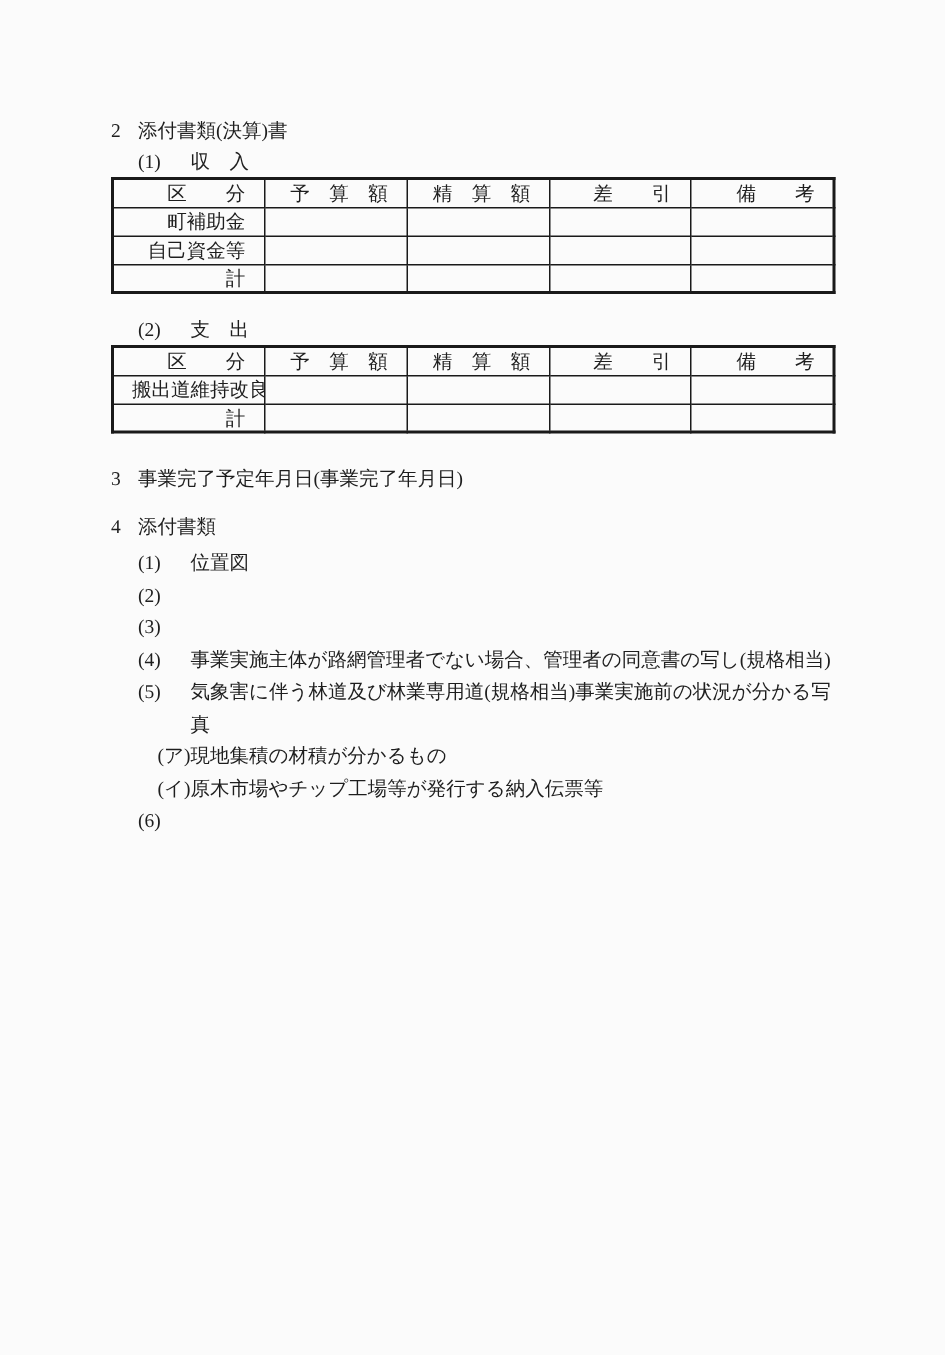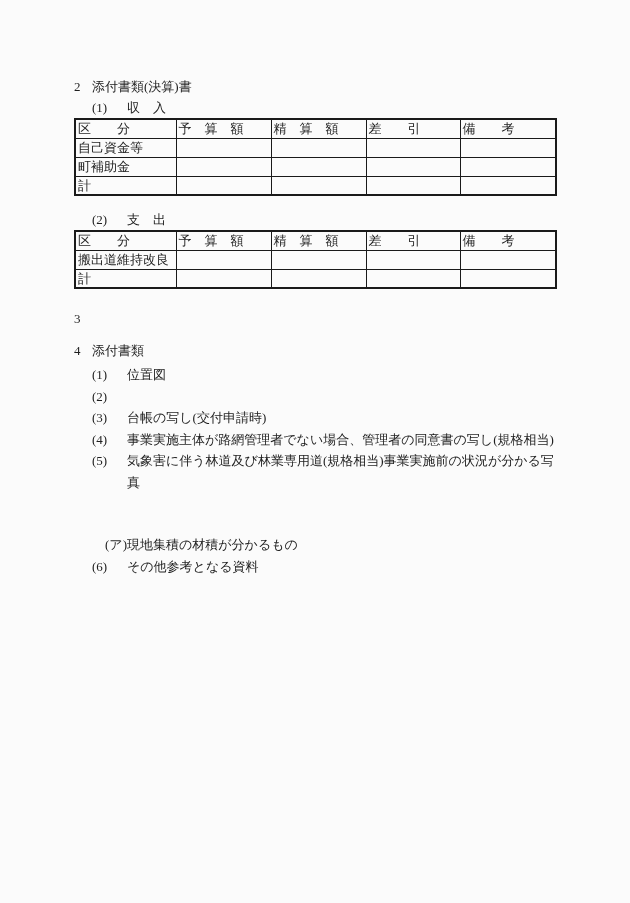--- a/index.html
+++ b/index.html
@@ -30,38 +30,38 @@
     border-collapse: collapse;
     margin-top: 3px;
     width: 481px;
     table-layout: fixed;
     border: 2px solid #1a1a1a;
   }
   table.budget-table th,
   table.budget-table td {
     border: 1px solid #1a1a1a;
     height: 19px;
-    text-align: left;
+    text-align: right;
     vertical-align: middle;
     font-weight: normal;
     font-size: 13px;
-    padding: 0 2px;
+    padding: 0 12px;
     overflow: hidden;
     white-space: nowrap;
   }
   .gap-before-sub { margin-top: 16px; }
   .sec3 { margin-top: 22px; }
   .date-line { margin-top: 8px; padding-left: 61px; }
   .date-line .dl-month { margin-left: 47px; }
   .date-line .dl-day { margin-left: 42px; }
   .sec4 { margin-top: 17px; }
   .attach-list { margin-top: 6px; }
   .attach-item { display: flex; margin-left: 18px; line-height: 21.5px; }
   .attach-item .item-num { display: inline-block; width: 35px; flex: 0 0 35px; }
-  .attach-item.sub-item { margin-left: 31px; margin-top: 41px; }
+  .attach-item.sub-item { margin-left: 31px; }
 </style>
 </head>
 <body>
 
 <div class="page">
   <div class="content">
 
     <div class="sec-heading">
       <span class="sec-num">2</span>
       <span>添付書類(決算)書</span>
@@ -84,28 +84,28 @@
         <tr>
           <th>区　　分</th>
           <th>予　算　額</th>
           <th>精　算　額</th>
           <th>差　　引</th>
           <th>備　　考</th>
         </tr>
       </thead>
       <tbody>
         <tr>
+          <td>町補助金</td>
+          <td></td>
+          <td></td>
+          <td></td>
+          <td></td>
+        </tr>
+        <tr>
           <td>自己資金等</td>
-          <td></td>
-          <td></td>
-          <td></td>
-          <td></td>
-        </tr>
-        <tr>
-          <td>町補助金</td>
           <td></td>
           <td></td>
           <td></td>
           <td></td>
         </tr>
         <tr>
           <td>計</td>
           <td></td>
           <td></td>
           <td></td>
@@ -149,50 +149,52 @@
           <td></td>
           <td></td>
           <td></td>
           <td></td>
         </tr>
       </tbody>
     </table>
 
     <div class="sec-heading sec3">
       <span class="sec-num">3</span>
+      <span>事業完了予定年月日(事業完了年月日)</span>
     </div>
 
     <div class="sec-heading sec4">
       <span class="sec-num">4</span>
       <span>添付書類</span>
     </div>
 
     <div class="attach-list">
       <div class="attach-item">
         <span class="item-num">(1)</span>
         <span>位置図</span>
       </div>
       <div class="attach-item">
         <span class="item-num">(2)</span>
       </div>
       <div class="attach-item">
         <span class="item-num">(3)</span>
-        <span>台帳の写し(交付申請時)</span>
       </div>
       <div class="attach-item">
         <span class="item-num">(4)</span>
         <span>事業実施主体が路網管理者でない場合、管理者の同意書の写し(規格相当)</span>
       </div>
       <div class="attach-item">
         <span class="item-num">(5)</span>
         <span>気象害に伴う林道及び林業専用道(規格相当)事業実施前の状況が分かる写真</span>
       </div>
       <div class="attach-item sub-item">
         <span>(ア)現地集積の材積が分かるもの</span>
       </div>
+      <div class="attach-item sub-item">
+        <span>(イ)原木市場やチップ工場等が発行する納入伝票等</span>
+      </div>
       <div class="attach-item">
         <span class="item-num">(6)</span>
-        <span>その他参考となる資料</span>
       </div>
     </div>
 
   </div>
 </div>
 
 </body></html>

